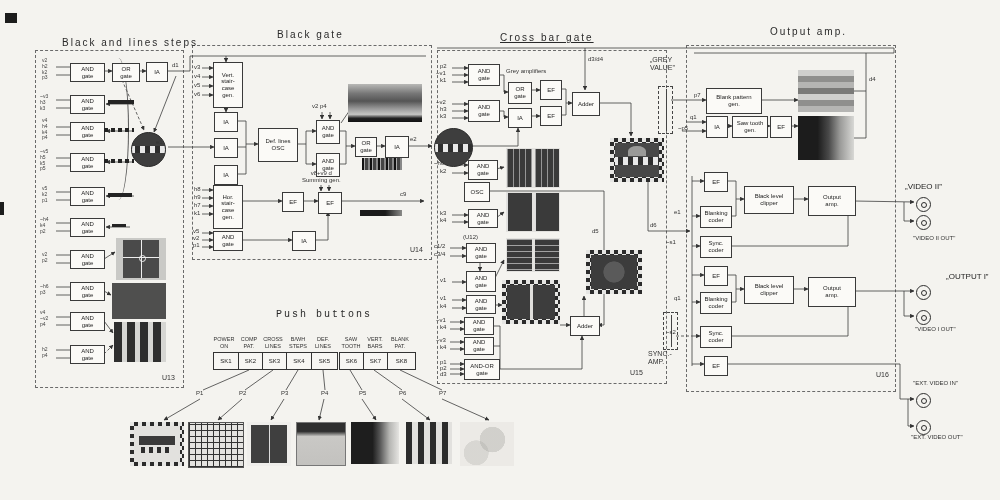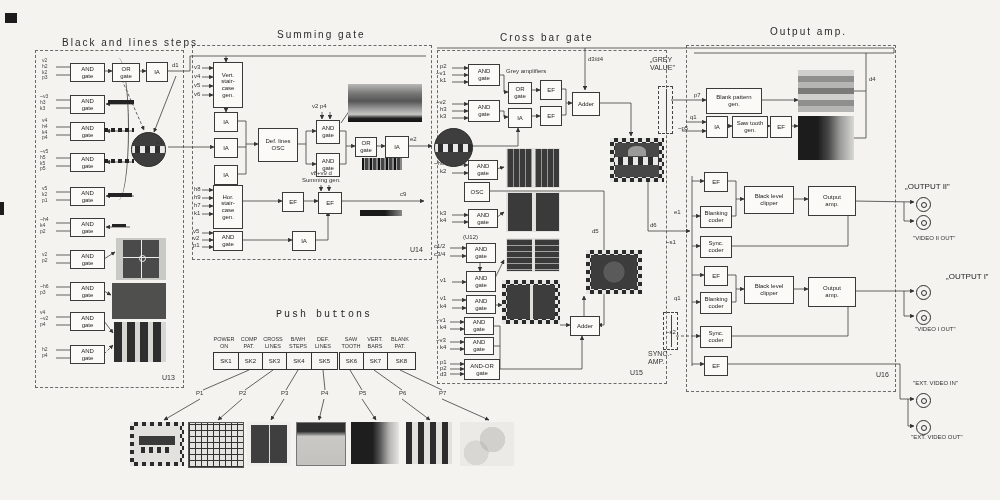--- a/index.html
+++ b/index.html
@@ -247,22 +247,22 @@
       <line x1="442" y1="399" x2="489" y2="420" marker-end="url(#ar)"></line>
     </g>
   </svg>
 
   <div class="sec" style="left:35px;top:50px;width:147px;height:336px;"></div>
   <div class="sec" style="left:192px;top:45px;width:238px;height:213px;"></div>
   <div class="sec" style="left:437px;top:50px;width:228px;height:332px;"></div>
   <div class="sec" style="left:686px;top:45px;width:208px;height:345px;"></div>
 
   <div class="title" style="left:62px;top:37px;">Black and lines steps</div>
-  <div class="title" style="left:277px;top:29px;">Summing gate</div>
-  <div class="title" style="left:500px;top:32px;">Cross bar gate</div>
+  <div class="title" style="left:277px;top:29px;">Black gate</div>
+  <div class="title" style="left:500px;top:32px;text-decoration:underline;">Cross bar gate</div>
   <div class="title" style="left:770px;top:26px;">Output amp.</div>
   <div class="title" style="left:276px;top:309px;font-family:Liberation Mono, monospace;">Push buttons</div>
 
   <div class="unit" style="left:162px;top:374px;">U13</div>
   <div class="unit" style="left:410px;top:246px;">U14</div>
   <div class="unit" style="left:630px;top:369px;">U15</div>
   <div class="unit" style="left:876px;top:371px;">U16</div>
   <div class="unit" style="left:463px;top:234px;font-size:6px;">(U12)</div>
 
   <div class="mark" style="left:5px;top:13px;width:12px;height:10px;"></div>
@@ -522,21 +522,21 @@
   <div class="lab" style="left:678px;top:125px;">~p5</div>
   <div class="lab" style="left:869px;top:76px;">d4</div>
   <div class="lab" style="left:674px;top:209px;">e1</div>
   <div class="lab" style="left:666px;top:239px;">~s1</div>
   <div class="lab" style="left:674px;top:295px;">q1</div>
   <div class="lab" style="left:666px;top:329px;">~s2</div>
 
   <div class="pat" style="left:798px;top:70px;width:56px;height:42px;background:repeating-linear-gradient(180deg,#cfcfcd 0 6px,#8f8f8d 6px 12px,#b5b5b3 12px 18px,#7a7a78 18px 24px);"></div>
   <div class="pat" style="left:798px;top:116px;width:56px;height:44px;background:linear-gradient(90deg,#1c1c1c 0 35%,#4a4a4a 55%,#9a9a98 75%,#d8d8d5 100%);"></div>
 
-  <div class="lab big" style="left:905px;top:182px;">„OUTPUT II”</div>
+  <div class="lab big" style="left:905px;top:182px;">„VIDEO II”</div>
   <div class="conn" style="left:916px;top:197px;">
       <div class="pin"></div>
     </div>
   <div class="conn" style="left:916px;top:215px;">
       <div class="pin"></div>
     </div>
   <div class="lab" style="left:913px;top:235px;">"VIDEO II OUT"</div>
   <div class="lab big" style="left:906px;top:272px;margin-left:40px;">„OUTPUT I”</div>
   <div class="conn" style="left:916px;top:285px;">
       <div class="pin"></div>

